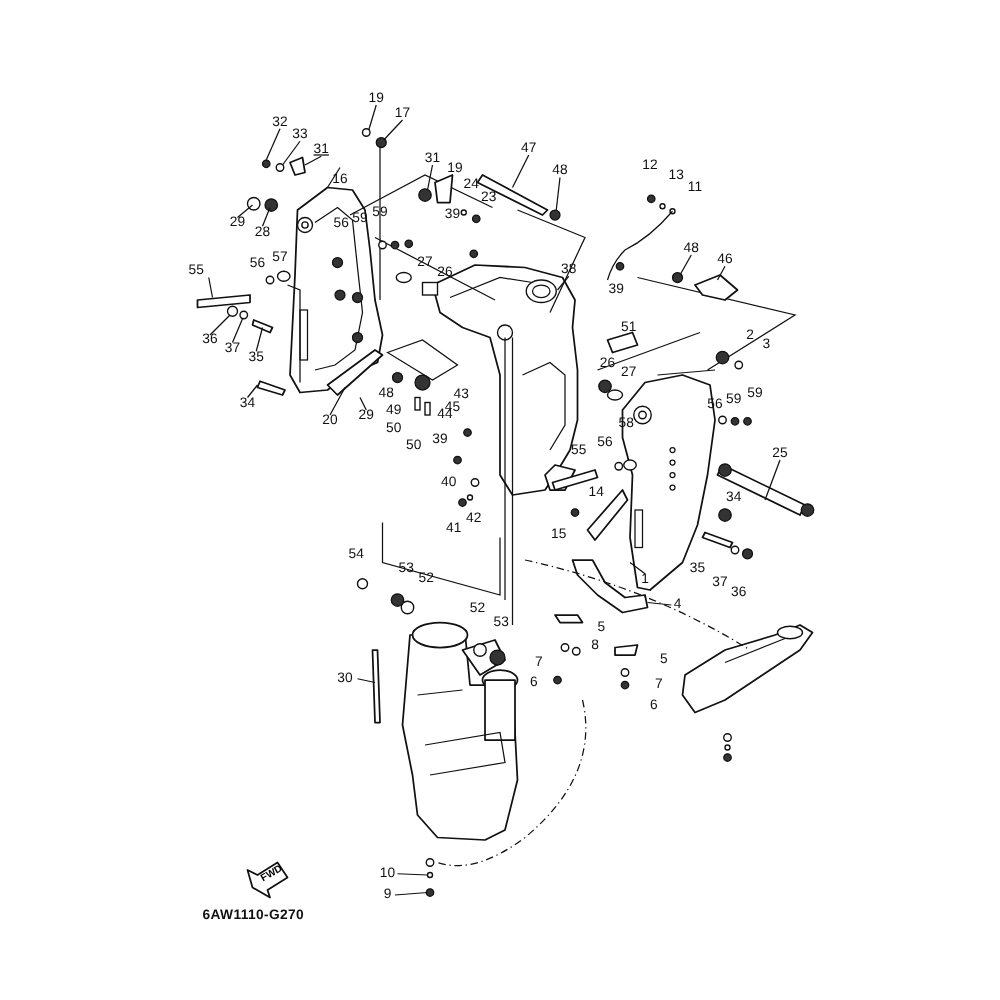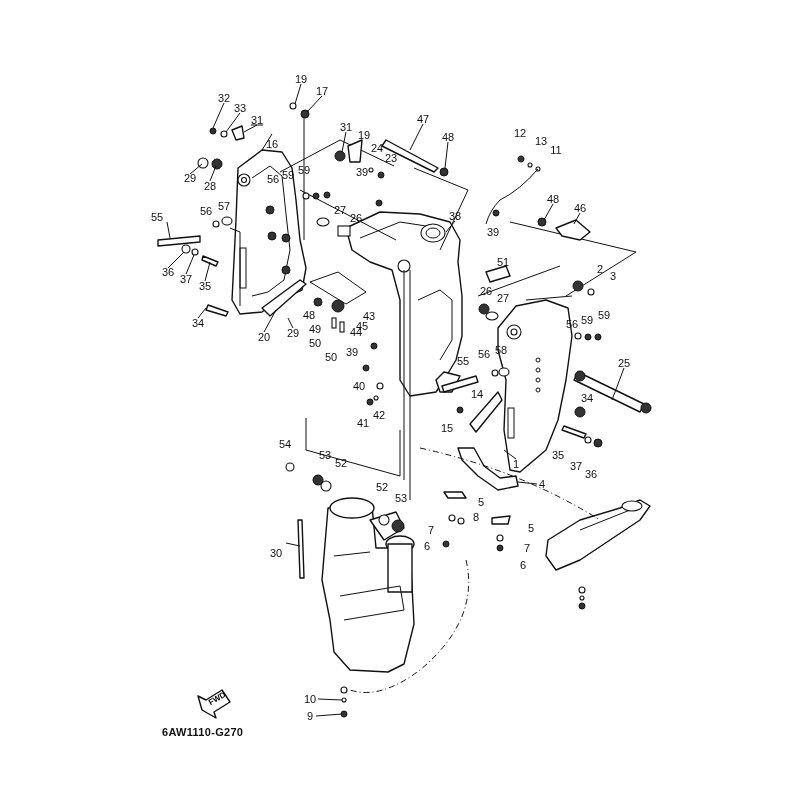--- a/index.html
+++ b/index.html
@@ -250,21 +250,21 @@
     <span class="callout" style="left: 346px; top: 127px;">31</span>
     <span class="callout" style="left: 391px; top: 158px;">23</span>
     <span class="callout" style="left: 377px; top: 148px;">24</span>
     <span class="callout" style="left: 624px; top: 363px;">25</span>
     <span class="callout" style="left: 356px; top: 218px;">26</span>
     <span class="callout" style="left: 486px; top: 291px;">26</span>
     <span class="callout" style="left: 340px; top: 210px;">27</span>
     <span class="callout" style="left: 503px; top: 298px;">27</span>
     <span class="callout" style="left: 210px; top: 186px;">28</span>
     <span class="callout" style="left: 190px; top: 178px;">29</span>
-    <span class="callout" style="left: 276px; top: 543px; margin-top: 10px;">30</span>
+    <span class="callout" style="left: 276px; top: 543px;">30</span>
     <span class="callout" style="left: 257px; top: 120px; text-decoration: underline;">31</span>
     <span class="callout" style="left: 224px; top: 98px;">32</span>
     <span class="callout" style="left: 240px; top: 108px;">33</span>
     <span class="callout" style="left: 198px; top: 323px;">34</span>
     <span class="callout" style="left: 587px; top: 398px;">34</span>
     <span class="callout" style="left: 205px; top: 286px;">35</span>
     <span class="callout" style="left: 558px; top: 455px;">35</span>
     <span class="callout" style="left: 168px; top: 272px;">36</span>
     <span class="callout" style="left: 591px; top: 474px;">36</span>
     <span class="callout" style="left: 186px; top: 279px;">37</span>
@@ -293,18 +293,18 @@
     <span class="callout" style="left: 325px; top: 455px;">53</span>
     <span class="callout" style="left: 401px; top: 498px;">53</span>
     <span class="callout" style="left: 285px; top: 444px;">54</span>
     <span class="callout" style="left: 157px; top: 217px;">55</span>
     <span class="callout" style="left: 463px; top: 361px;">55</span>
     <span class="callout" style="left: 273px; top: 179px;">56</span>
     <span class="callout" style="left: 206px; top: 211px;">56</span>
     <span class="callout" style="left: 572px; top: 324px;">56</span>
     <span class="callout" style="left: 484px; top: 354px;">56</span>
     <span class="callout" style="left: 224px; top: 206px;">57</span>
-    <span class="callout" style="left: 501px; top: 350px;">58</span>
+    <span class="callout" style="left: 501px; top: 339px;">58</span>
     <span class="callout" style="left: 288px; top: 175px;">59</span>
     <span class="callout" style="left: 304px; top: 170px;">59</span>
     <span class="callout" style="left: 587px; top: 320px;">59</span>
     <span class="callout" style="left: 604px; top: 315px;">59</span>
   </div>
 
 </body></html>

